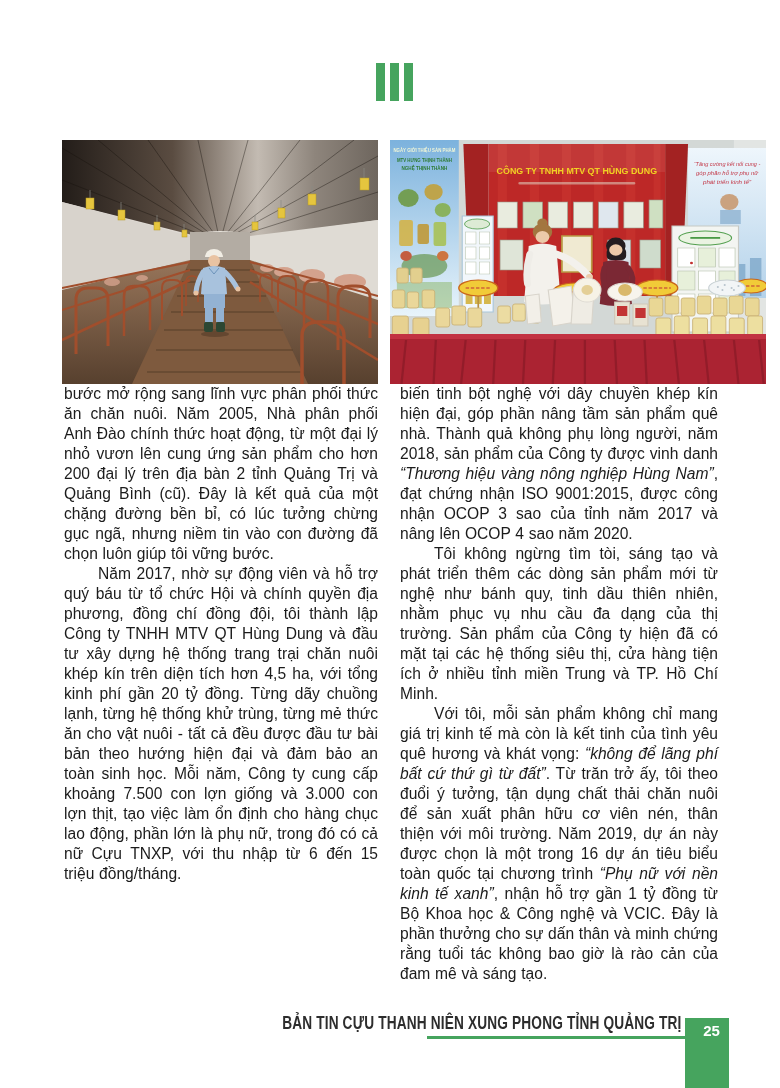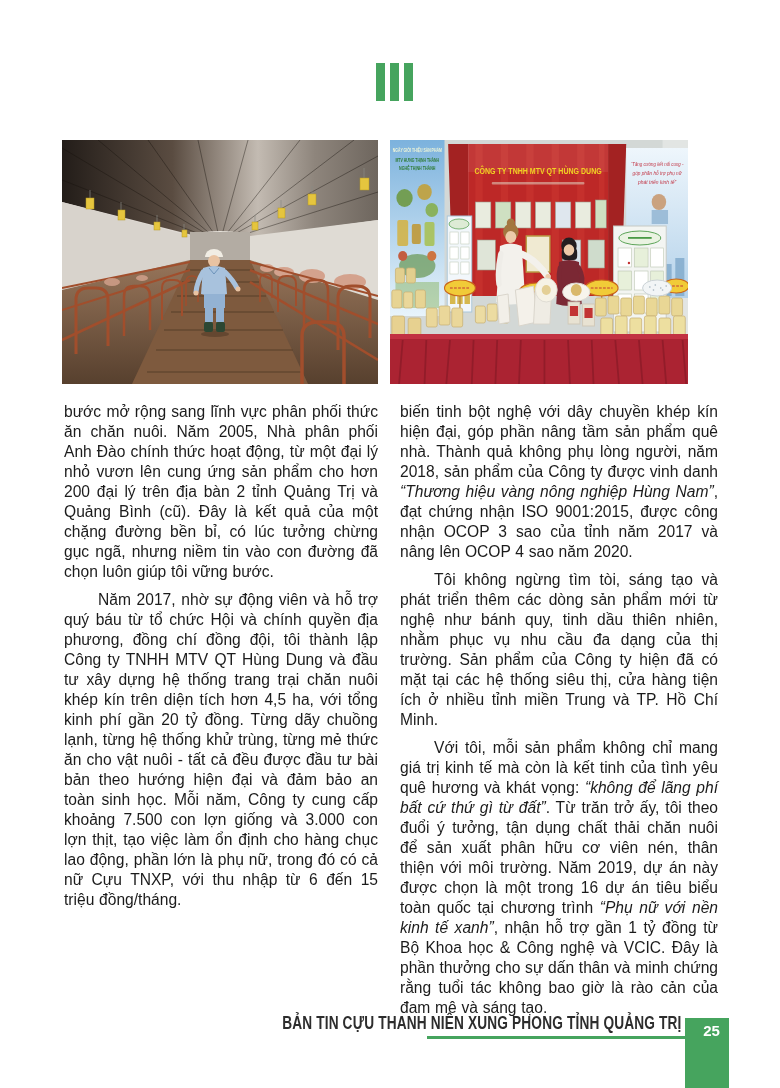--- a/index.html
+++ b/index.html
@@ -19,31 +19,31 @@
     padding-right:40px;
   }
   .hdr-banner span {
     color:#ffffff; font-weight:bold; font-size:20px; letter-spacing:0.6px;
     white-space:nowrap;
   }
   
   .photo { position:absolute; top:140px; height:244px; }
   .photo svg { display:block; width:100%; height:100%; }
   .photo.left  { left:62px;  width:316px; }
-  .photo.right { left:390px; width:298px; }
+  .photo.right { left:390px; width:376px; }
   svg text { font-family:"Liberation Sans", sans-serif; }
   
-  .col { position:absolute; top:402px; }
+  .col { position:absolute; top:384px; }
   .col.left  { left:64px;  width:314px; }
   .col.right { left:400px; width:318px; }
   .para {
     margin:0; text-align:justify; font-size:15.6px; line-height:20px;
     color:#1b1b1b; word-spacing:0.4px;
   }
-  .para.indent { text-indent:34px;margin-top:8px; }
+  .para.indent { text-indent:34px; }
   .it { font-style:italic; }
   
   .footer-title {
     position:absolute; top:1013px; right:98px; white-space:nowrap;
     font-size:18px; font-weight:bold; color:#2d2d2d; letter-spacing:0.2px;
     transform:scaleX(0.76); transform-origin:right bottom;
   }
   .footer-rule { position:absolute; left:427px; top:1036px; width:259px; height:3px; background:#46a45e; }
   .page-badge {
     position:absolute; left:685px; top:1018px; width:44px; height:70px;

